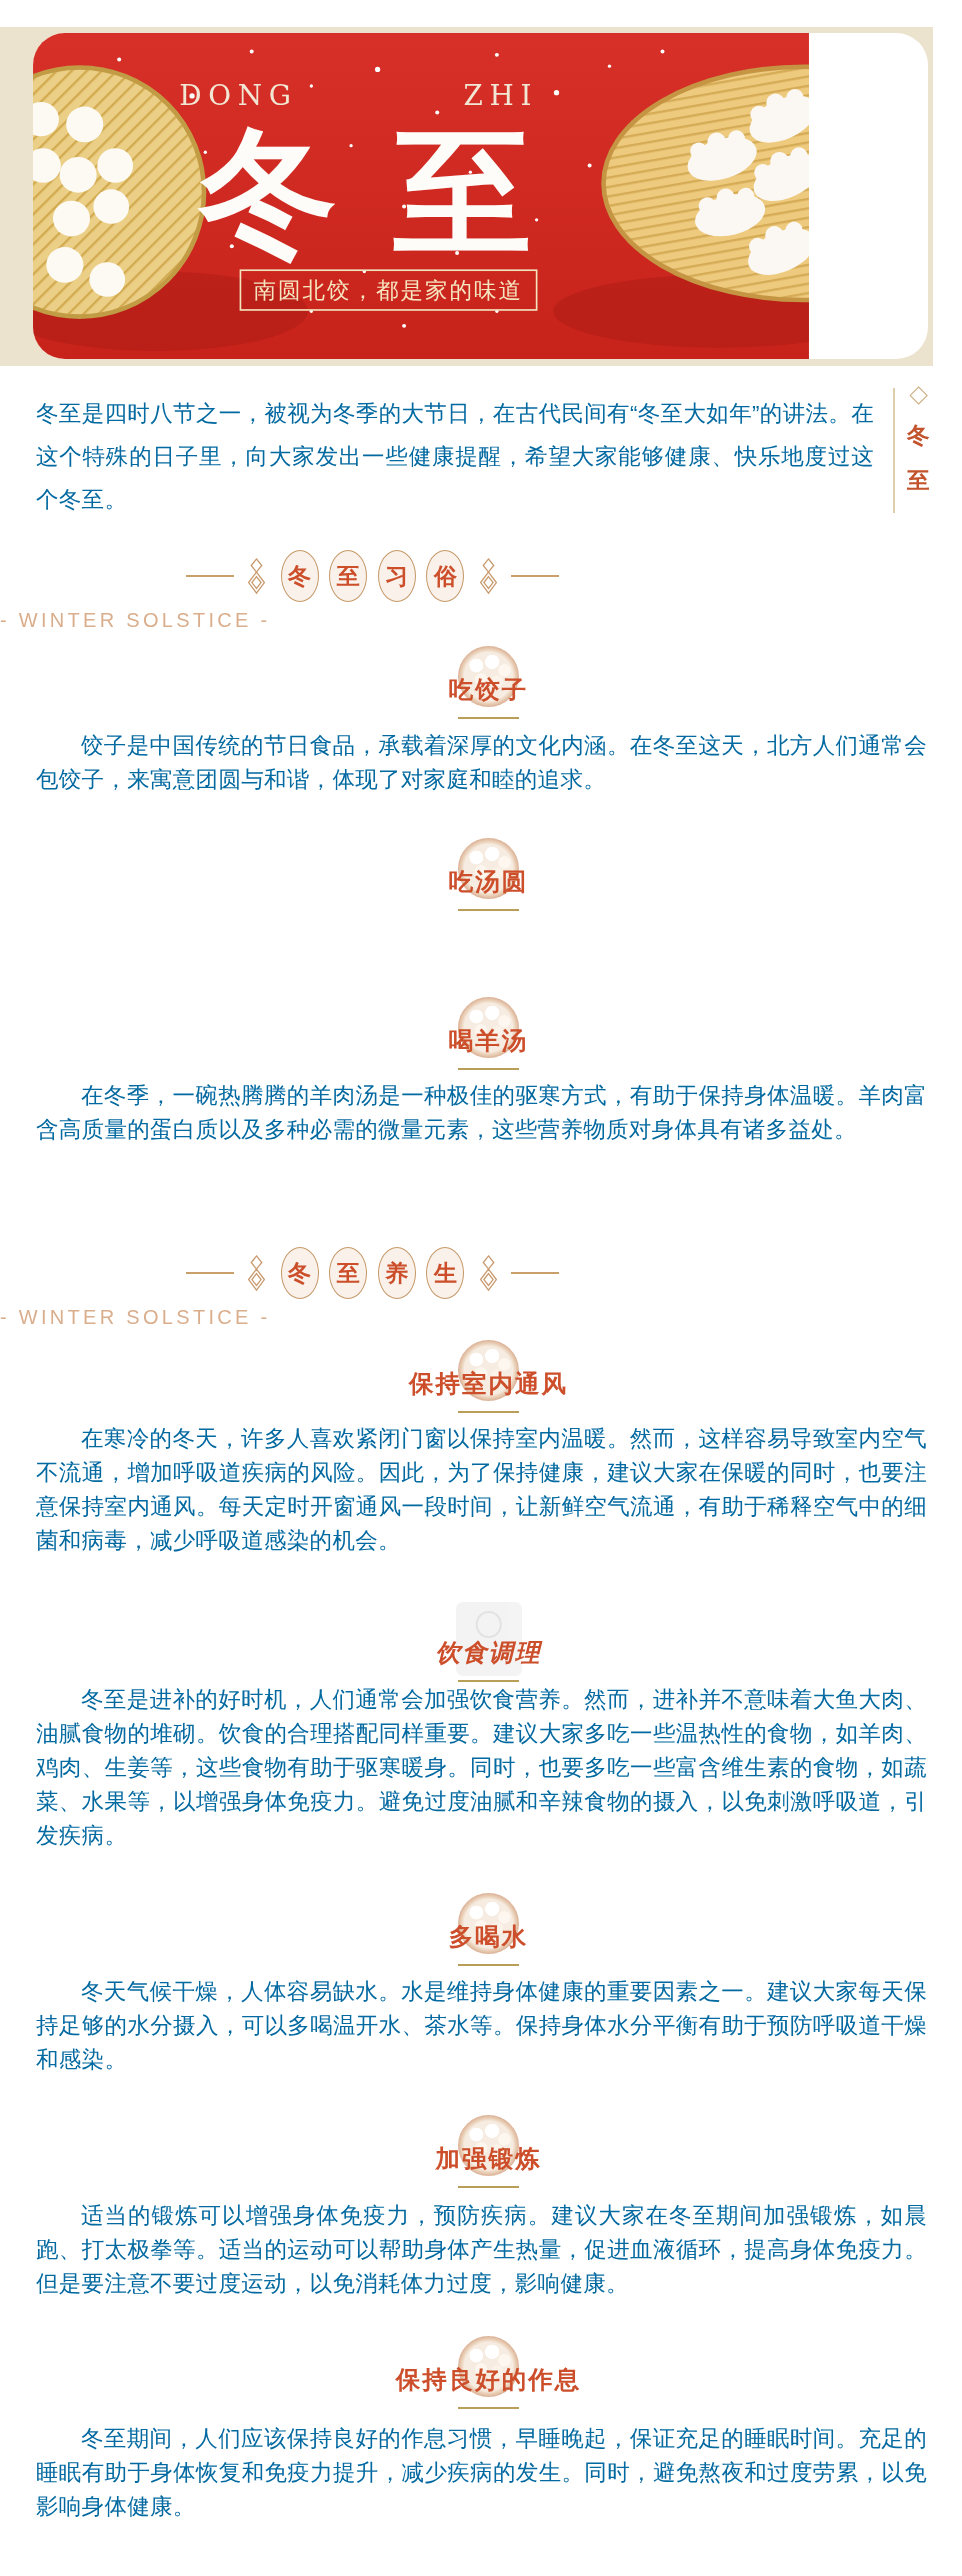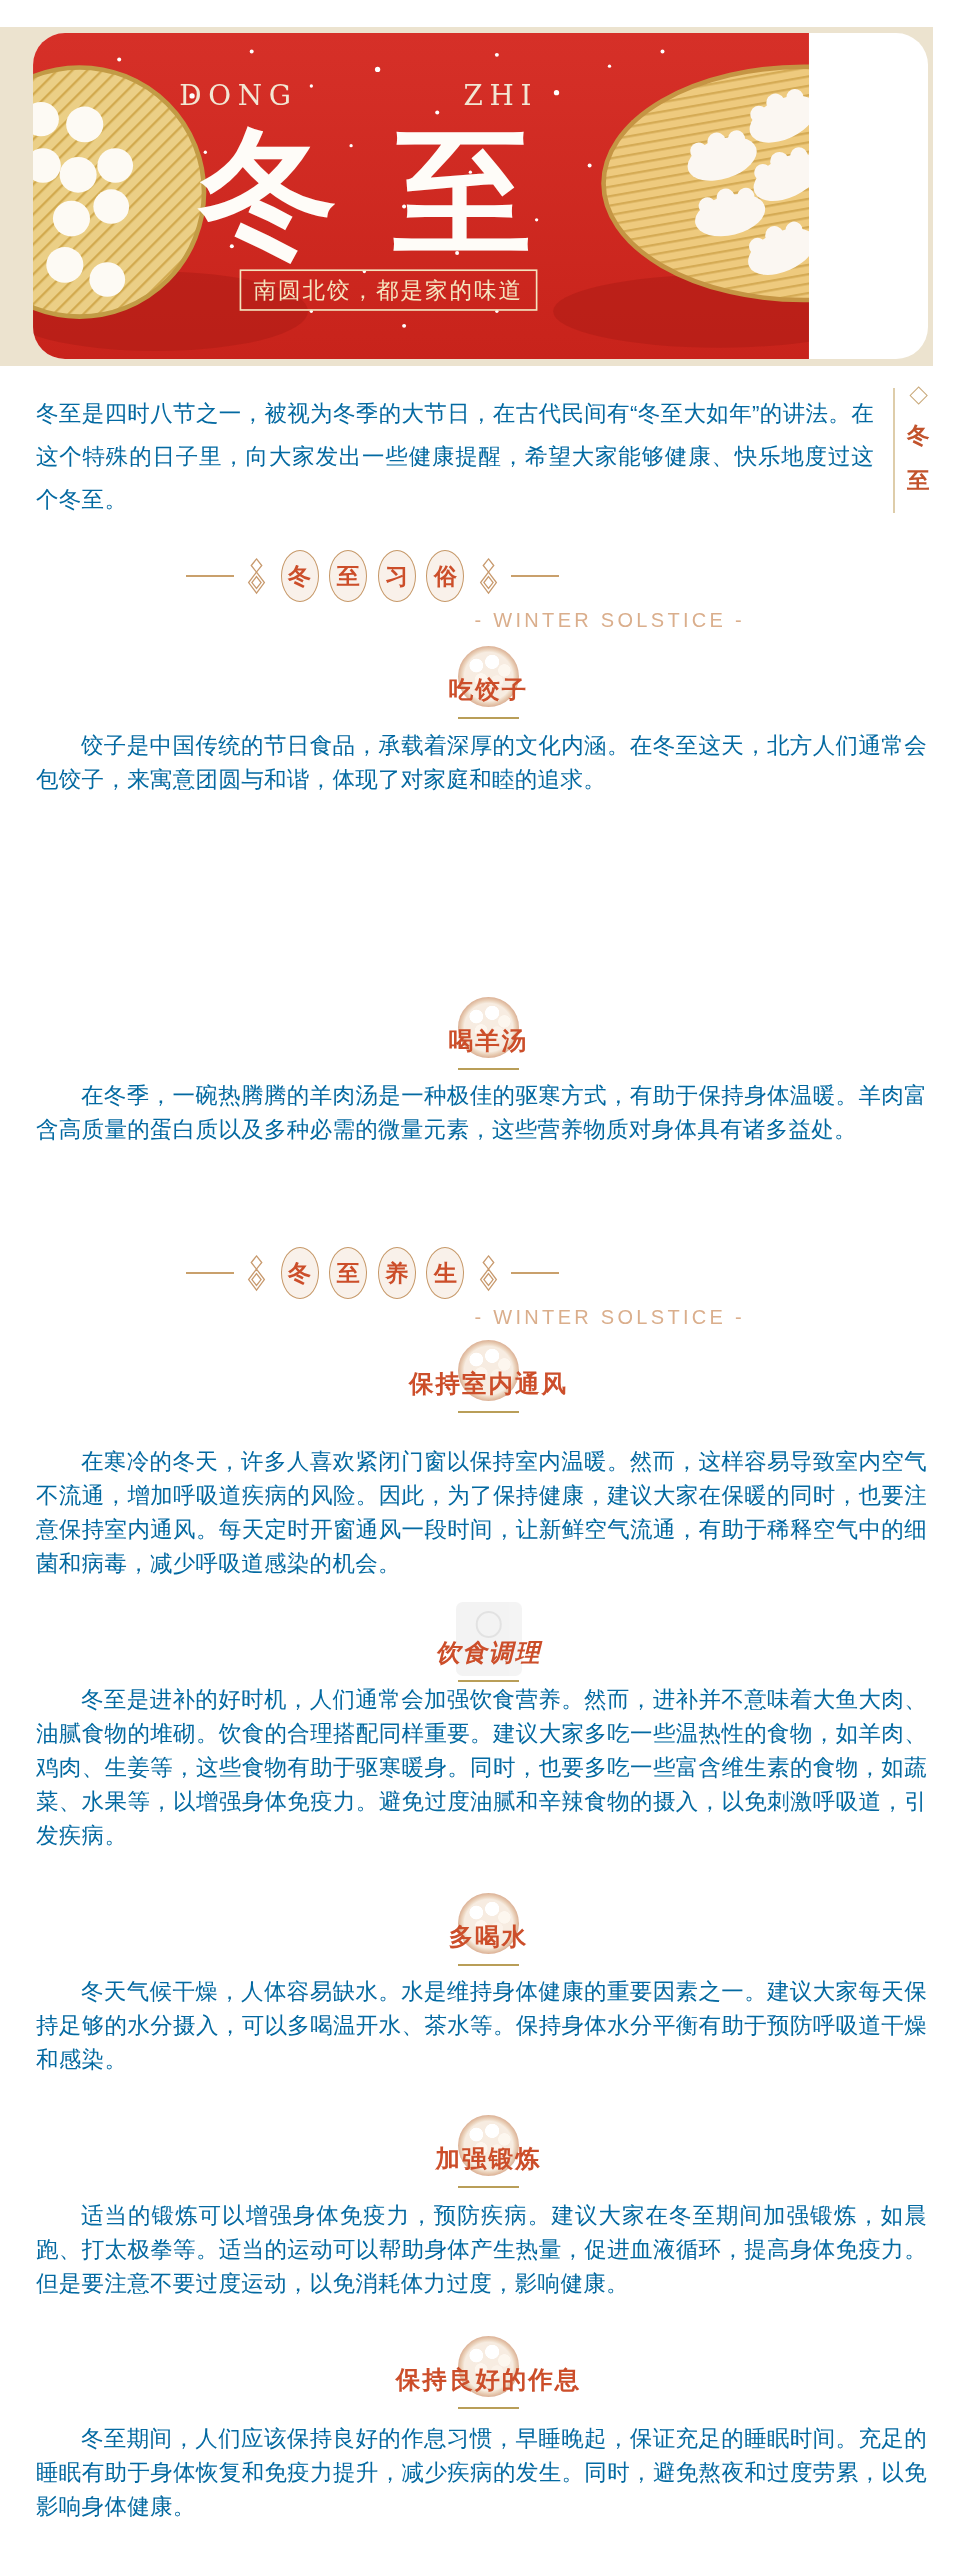--- a/index.html
+++ b/index.html
@@ -20,21 +20,21 @@
   .side-col { display:flex; flex-direction:column; align-items:center; gap:14.6px; padding-top:1.3px; }
   .side-diamond { width:13.3px; height:13.3px; border:1.3px solid #c9a97a; transform:rotate(45deg); margin-bottom:2.7px; }
   .side-char { font-size:22.5px; font-weight:bold; color:#c2532c; }
 
   
   .sec-header { position:absolute; left:0; width:745px; }
   .sec-row { display:flex; justify-content:center; align-items:center; gap:8px; }
   .h-line { width:48px; height:2px; background:#c9a06c; }
   .h-circle { width:38px; height:52px; border:1.3px solid #c69868; border-radius:50%; background:#f9f1ea; display:flex; align-items:center; justify-content:center; margin:0 1.3px; }
   .h-char { font-size:23px; font-weight:bold; color:#cc4e2a; }
-  .h-sub { margin-top:6.6px; text-align:right; font-size:20px; letter-spacing:3.3px; color:#daae8c; }
+  .h-sub { margin-top:6.6px; text-align:left; font-size:20px; letter-spacing:3.3px; color:#daae8c; }
 
   
   .badge { position:absolute; left:0; right:30px; text-align:center;padding-left:44px; }
   .badge-img { width:61px; height:61px; border-radius:50%; margin:0 auto -34px auto; opacity:.95;
     background:
       radial-gradient(circle at 30% 32%, #ffffff 0 11%, rgba(255,255,255,0) 12%),
       radial-gradient(circle at 56% 26%, #ffffff 0 12%, rgba(255,255,255,0) 13%),
       radial-gradient(circle at 76% 40%, #fdf7ef 0 10%, rgba(255,255,255,0) 11%),
       radial-gradient(circle at 38% 55%, #fdf6ee 0 12%, rgba(255,255,255,0) 13%),
       radial-gradient(circle at 64% 58%, #fbf2e8 0 11%, rgba(255,255,255,0) 12%),
@@ -208,20 +208,25 @@
     <div class="h-sub">- WINTER SOLSTICE -</div>
   </div>
 
   <div class="badge" style="top:646px;">
     <div class="badge-img"></div>
     <div class="badge-title">吃饺子</div>
     <div class="badge-line"></div>
   </div>
   <p class="para" style="top:729px;">饺子是中国传统的节日食品，承载着深厚的文化内涵。在冬至这天，北方人们通常会包饺子，来寓意团圆与和谐，体现了对家庭和睦的追求。</p>
 
+  <div class="badge" style="top:838px;">
+    <div class="badge-img"></div>
+    <div class="badge-title">吃汤圆</div>
+    <div class="badge-line"></div>
+  </div>
 
   <div class="badge" style="top:997px;">
     <div class="badge-img"></div>
     <div class="badge-title">喝羊汤</div>
     <div class="badge-line"></div>
   </div>
   <p class="para" style="top:1079px;">在冬季，一碗热腾腾的羊肉汤是一种极佳的驱寒方式，有助于保持身体温暖。羊肉富含高质量的蛋白质以及多种必需的微量元素，这些营养物质对身体具有诸多益处。</p>
 
   <div class="sec-header" style="top:1247px;">
     <div class="sec-row">
@@ -255,21 +260,21 @@
       <span class="h-line"></span>
     </div>
     <div class="h-sub">- WINTER SOLSTICE -</div>
   </div>
 
   <div class="badge" style="top:1340px;">
     <div class="badge-img"></div>
     <div class="badge-title">保持室内通风</div>
     <div class="badge-line"></div>
   </div>
-  <p class="para" style="top:1422px;margin-top:23px;">在寒冷的冬天，许多人喜欢紧闭门窗以保持室内温暖。然而，这样容易导致室内空气不流通，增加呼吸道疾病的风险。因此，为了保持健康，建议大家在保暖的同时，也要注意保持室内通风。每天定时开窗通风一段时间，让新鲜空气流通，有助于稀释空气中的细菌和病毒，减少呼吸道感染的机会。</p>
+  <p class="para" style="top:1422px;">在寒冷的冬天，许多人喜欢紧闭门窗以保持室内温暖。然而，这样容易导致室内空气不流通，增加呼吸道疾病的风险。因此，为了保持健康，建议大家在保暖的同时，也要注意保持室内通风。每天定时开窗通风一段时间，让新鲜空气流通，有助于稀释空气中的细菌和病毒，减少呼吸道感染的机会。</p>
 
   <div class="badge" style="top:1602px;font-style:italic;">
     <div class="badge-img placeholder"></div>
     <div class="badge-title">饮食调理</div>
     <div class="badge-line"></div>
   </div>
   <p class="para" style="top:1683px;">冬至是进补的好时机，人们通常会加强饮食营养。然而，进补并不意味着大鱼大肉、油腻食物的堆砌。饮食的合理搭配同样重要。建议大家多吃一些温热性的食物，如羊肉、鸡肉、生姜等，这些食物有助于驱寒暖身。同时，也要多吃一些富含维生素的食物，如蔬菜、水果等，以增强身体免疫力。避免过度油腻和辛辣食物的摄入，以免刺激呼吸道，引发疾病。</p>
 
   <div class="badge" style="top:1893px;">
     <div class="badge-img"></div>

